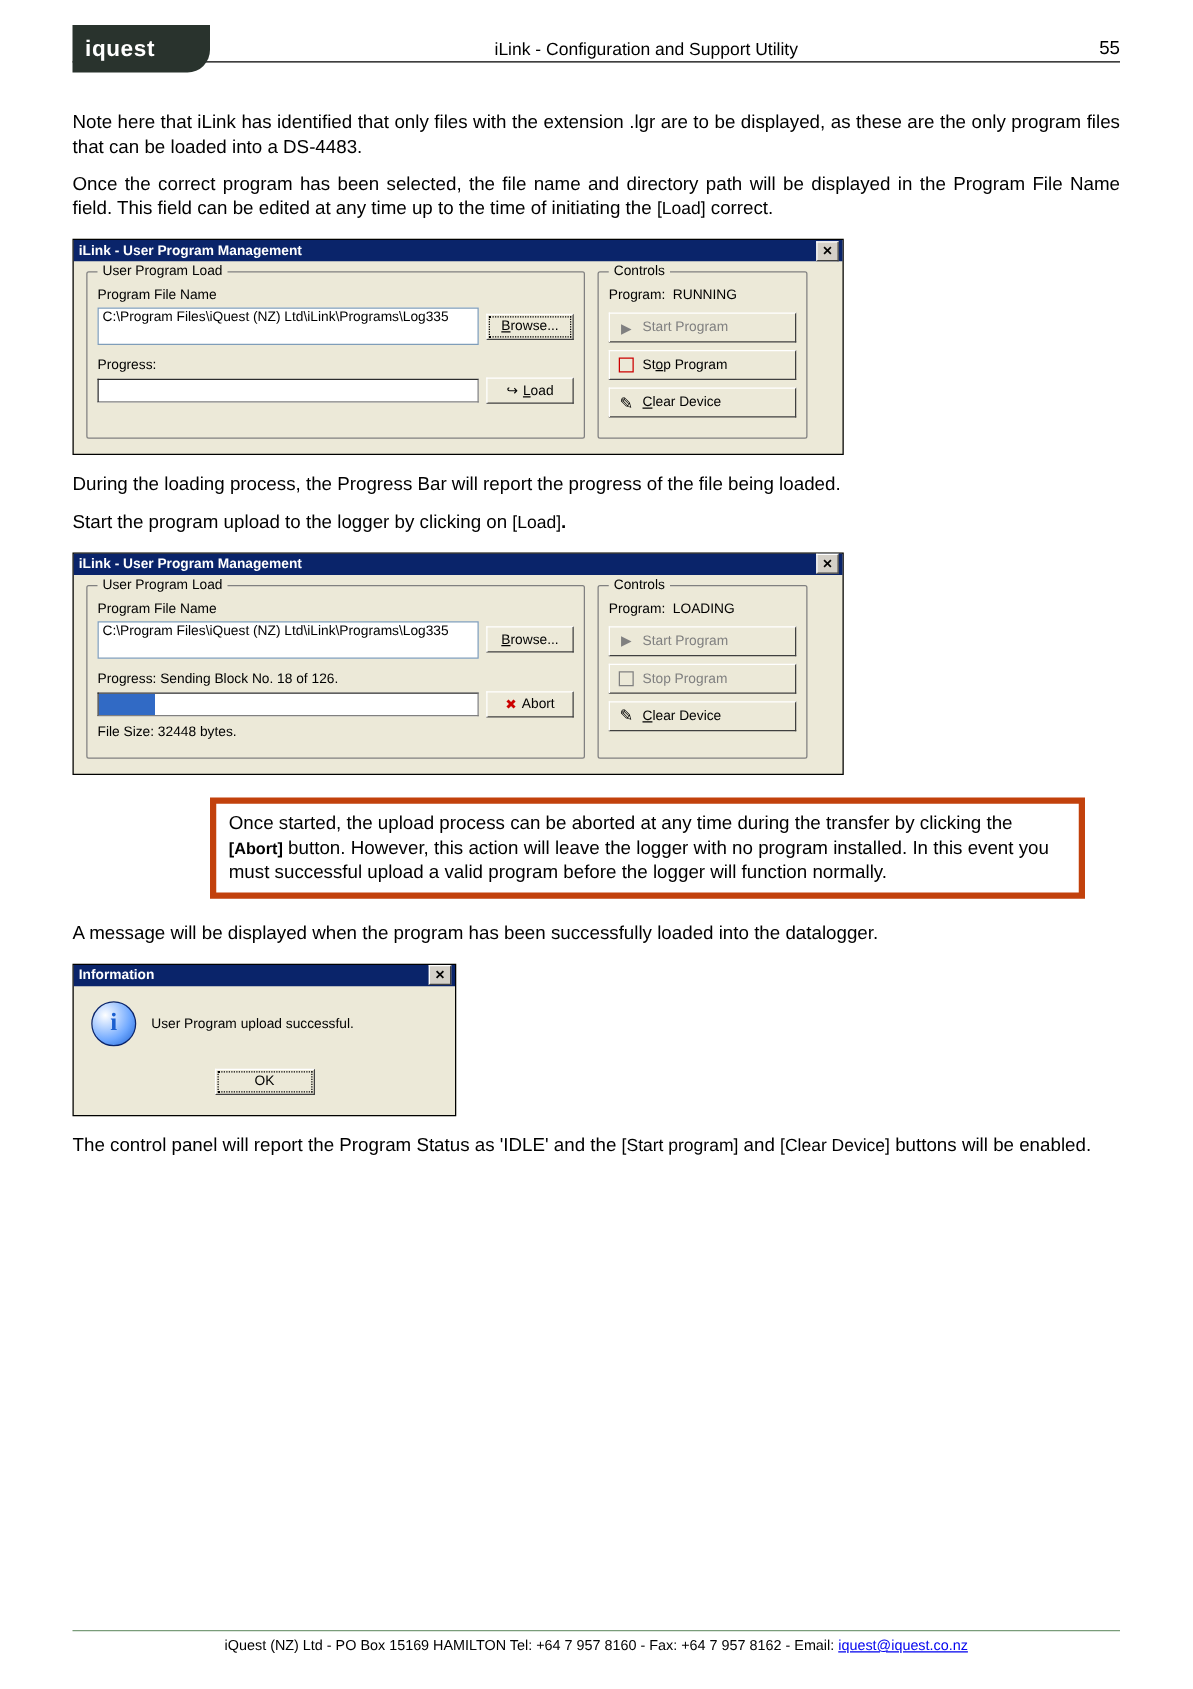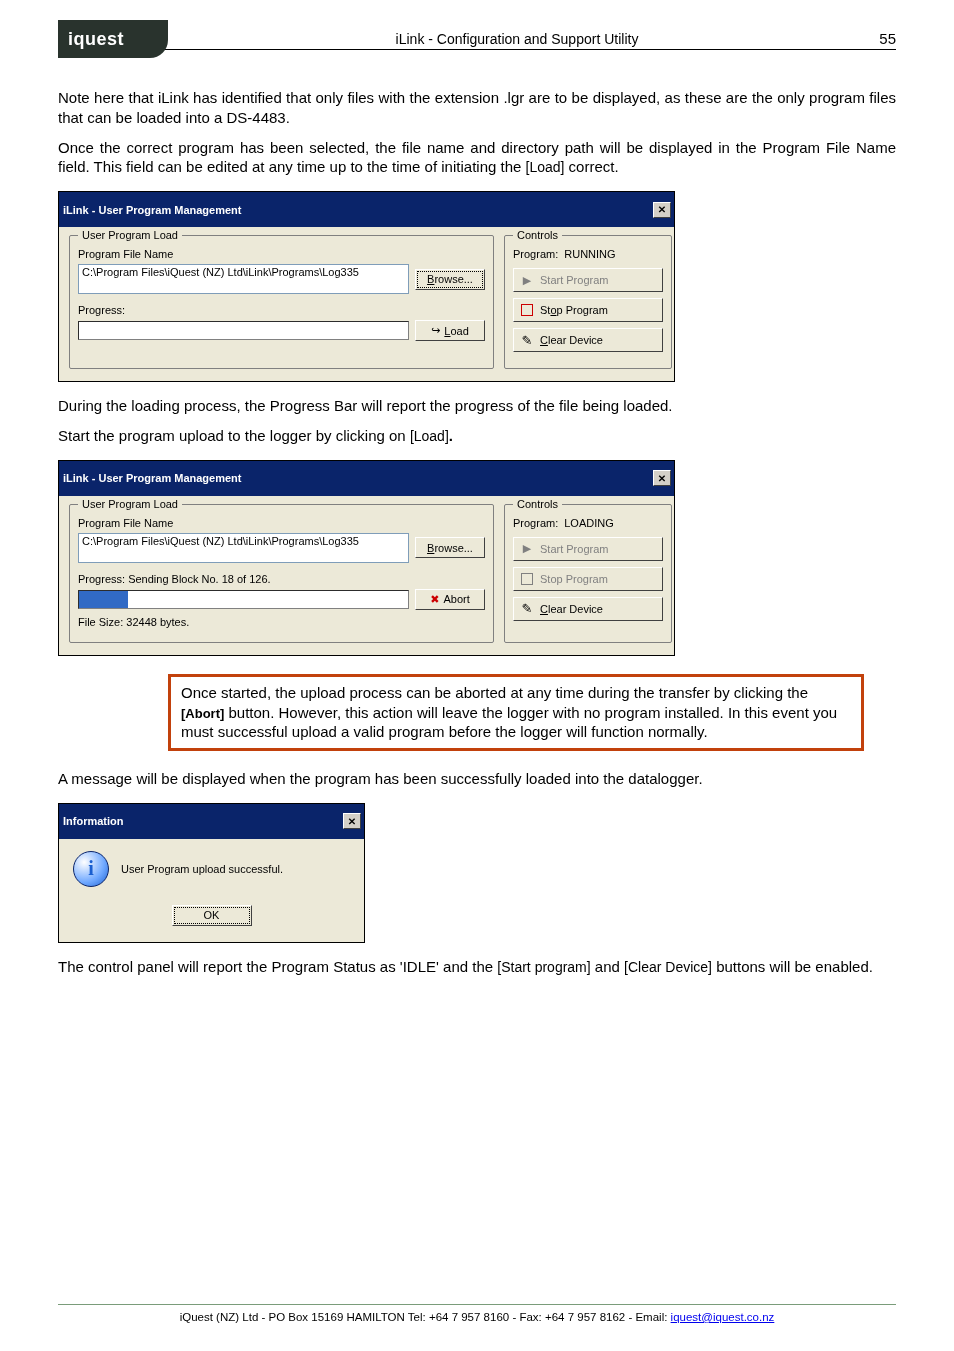--- a/index.html
+++ b/index.html
@@ -55,42 +55,42 @@
   .header-left-spacer {
     width: 120px;
   }
   .body-text {
     font-size: 15px;
     line-height: 1.32;
     text-align: justify;
     margin: 10px 0;
   }
   .boxed-note {
-    border: 3px solid #c2410c;
+    border: 5px solid #c2410c;
     margin: 18px 0 18px 110px;
     width: 670px;
     padding: 6px 10px;
     font-size: 15px;
     line-height: 1.32;
   }
 
   
   .win-dialog {
     border: 1px solid #000;
     background: #ece9d8;
     width: 615px;
     position: relative;
     font-family: Tahoma, Arial, sans-serif;
     font-size: 11px;
     color: #000;
     margin: 14px 0;
   }
   .win-dialog.small { width: 305px; }
   .titlebar {
-    height: 35px;
+    height: 17px;
     background: linear-gradient(#0a246a, #a6caf0);
     background: #0a246a;
     color: #fff;
     display: flex;
     align-items: center;
     justify-content: space-between;
     padding: 0 3px 0 4px;
     font-weight: bold;
     font-size: 11px;
   }
@@ -102,21 +102,21 @@
     border-right-color: #404040;
     border-bottom-color: #404040;
     color: #000;
     font-size: 10px;
     display: flex;
     align-items: center;
     justify-content: center;
     font-weight: bold;
   }
   .dlg-body {
-    padding: 8px 2px 12px 10px;
+    padding: 8px 28px 12px 10px;
     display: flex;
     gap: 10px;
   }
   .groupbox {
     border: 1px solid #808080;
     border-radius: 2px;
     position: relative;
     padding: 12px 8px 10px 8px;
     background: #ece9d8;
   }

